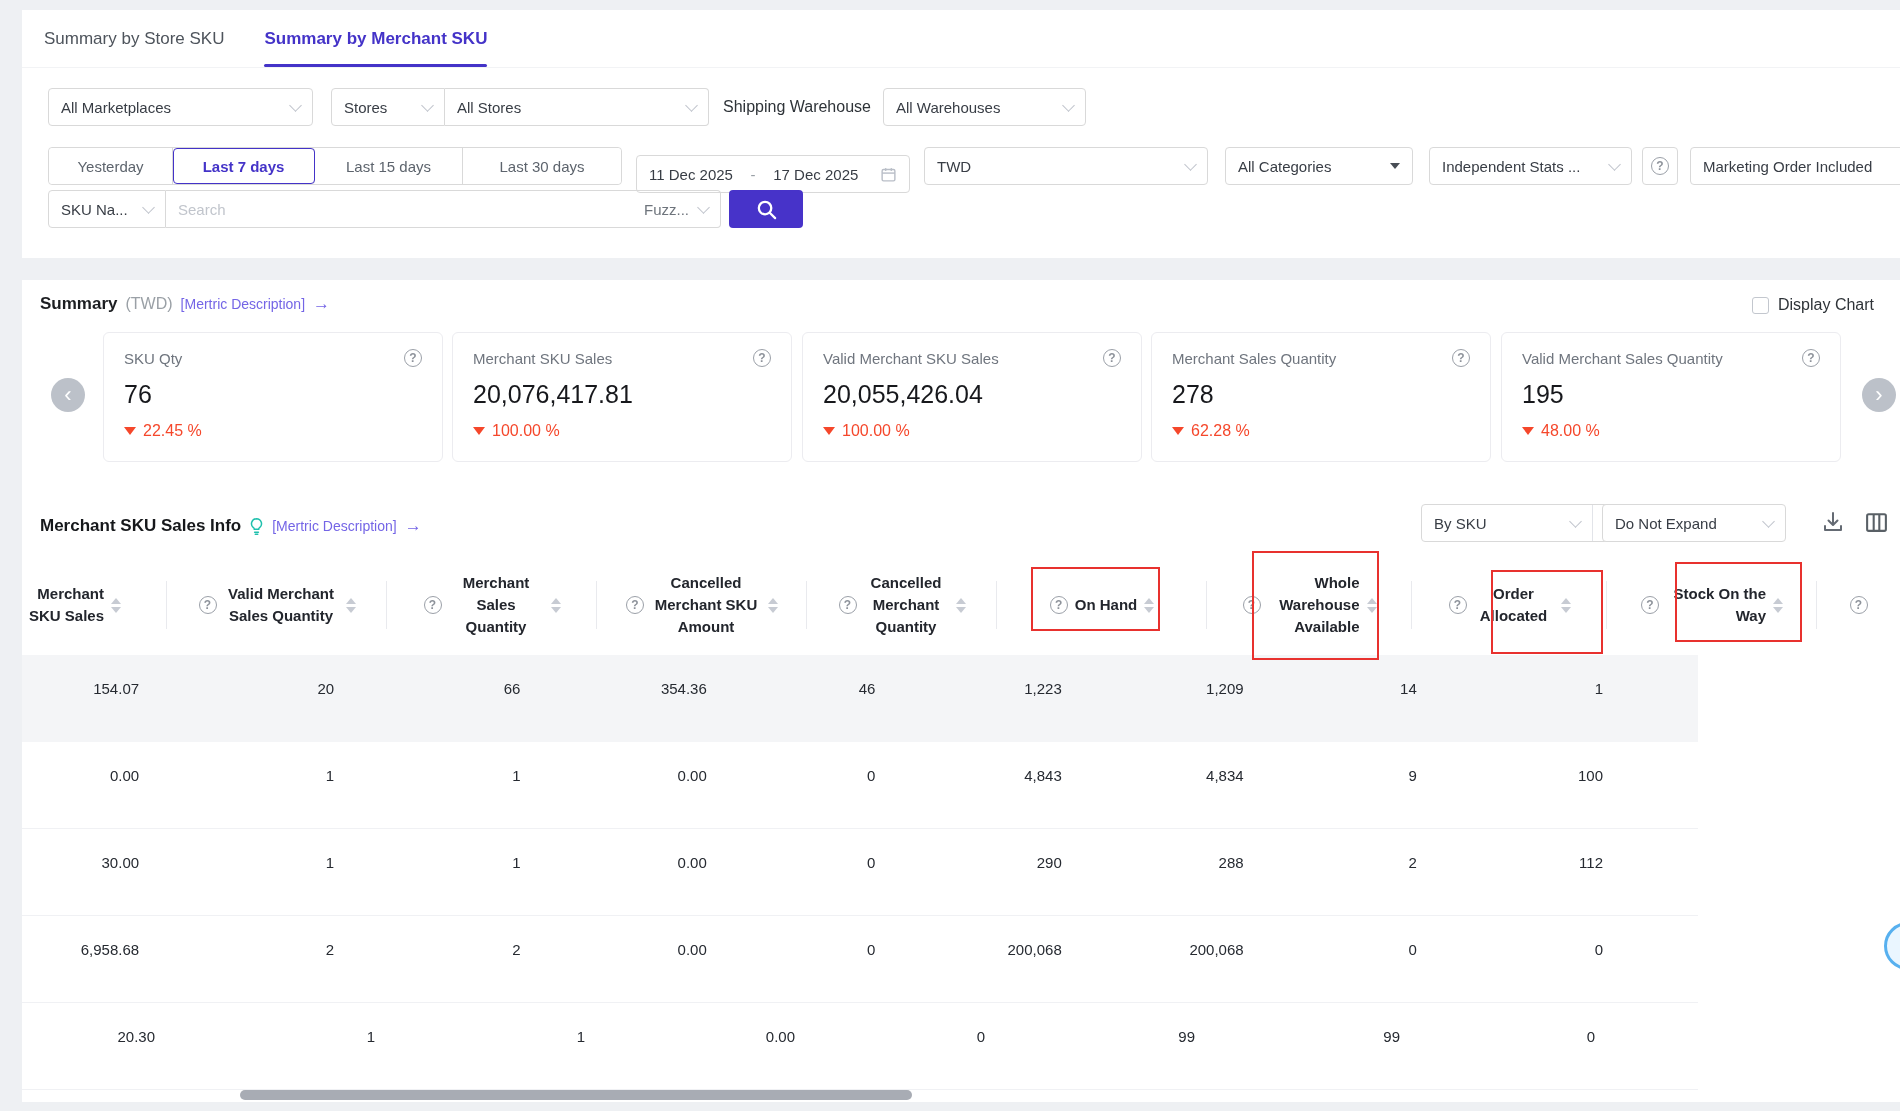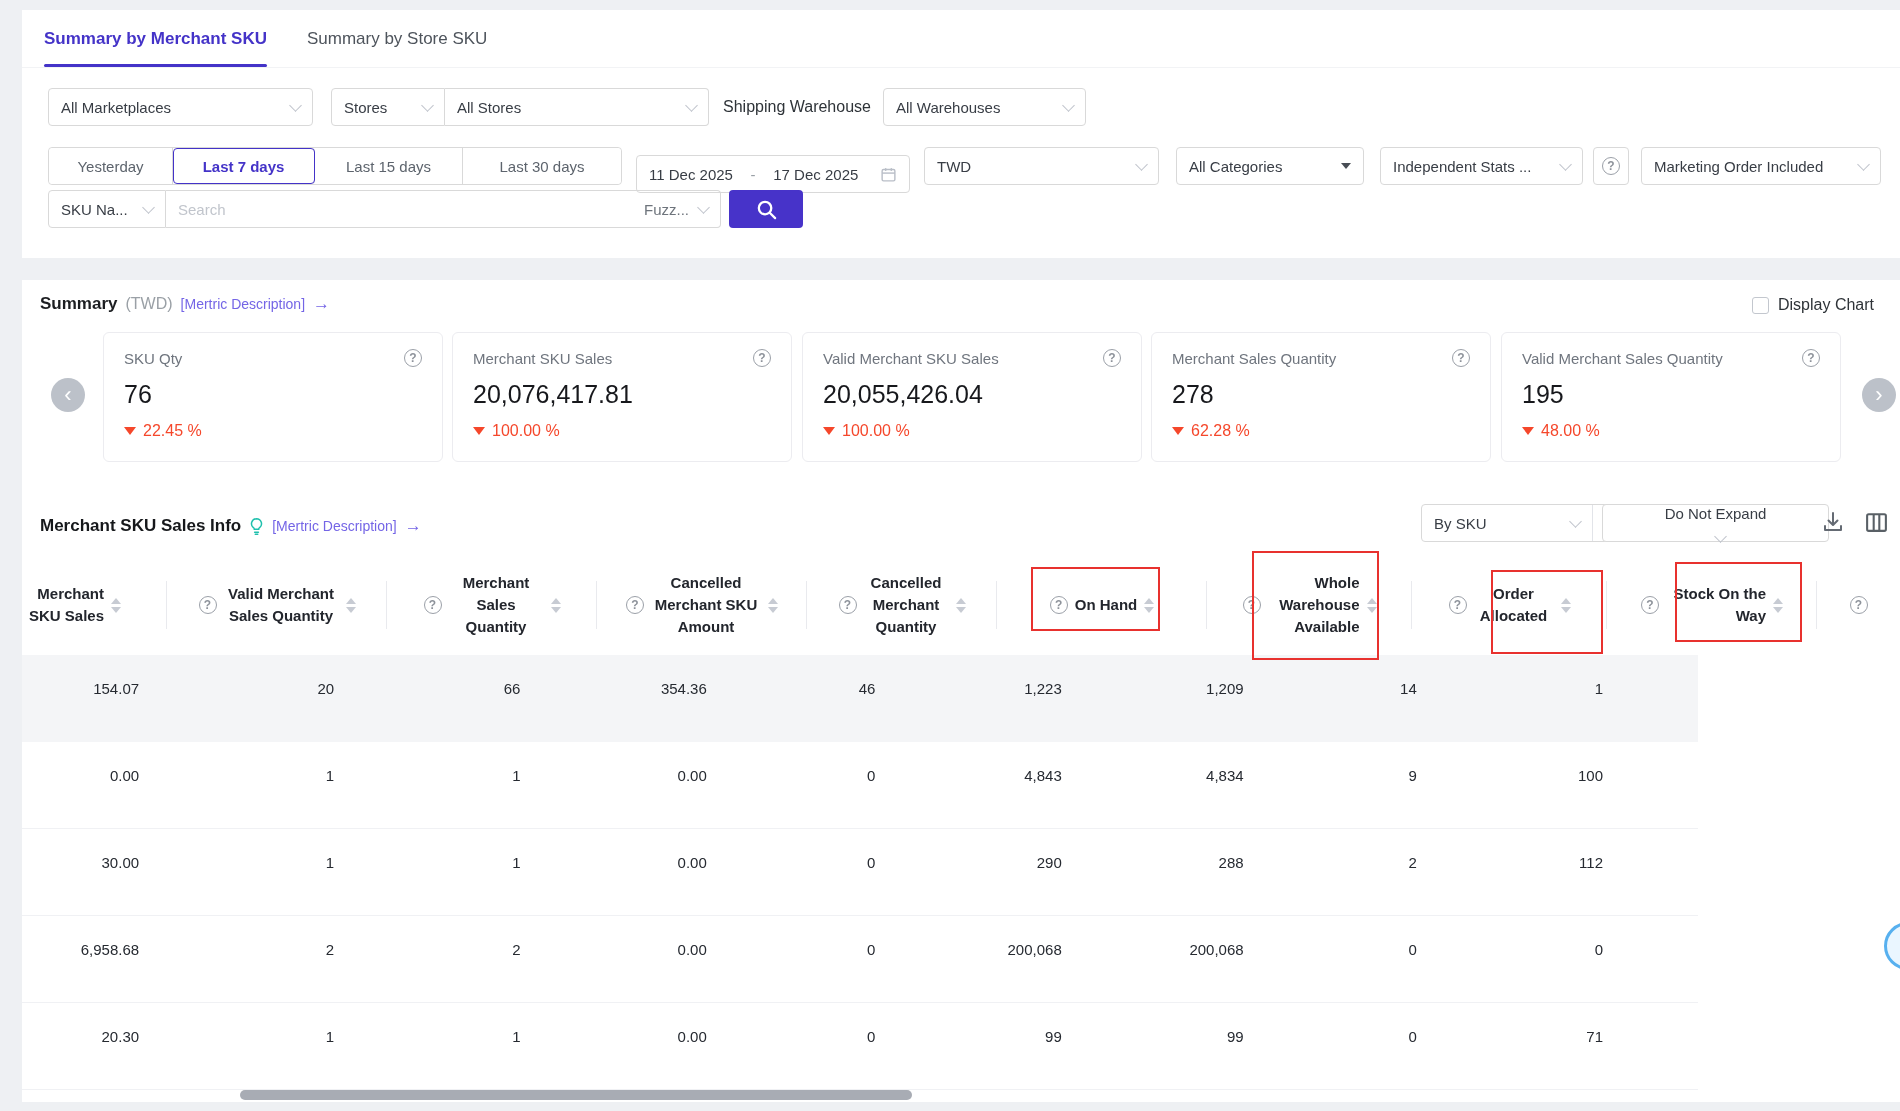--- a/index.html
+++ b/index.html
@@ -92,21 +92,21 @@
   .section-title { font-size:17px; font-weight:bold; color:#16181b; }
 
   .bysku { position:absolute; left:1399px; top:224px; width:216px; height:38px;
            border:1px solid #d9d9d9; border-radius:4px; display:flex; background:#fff; }
   .bysku-main { flex:1; display:flex; align-items:center; justify-content:space-between;
                 padding:0 12px; font-size:15px; color:#383d45; cursor:pointer; }
   .bysku-q { width:44px; border-left:1px solid #e2e4e9; display:flex; align-items:center;
              justify-content:center; position:relative; cursor:pointer; }
   .orange-dot { position:absolute; top:5px; right:6px; width:8px; height:8px; border-radius:50%;
                 background:#ff9a2e; }
-  .expand-sel { position:absolute; left:1580px; top:224px; width:227px;flex-direction:column; }
+  .expand-sel { position:absolute; left:1580px; top:224px; width:184px; }
   .icon-btn { position:absolute; top:230px; cursor:pointer; }
   .dl-icon { left:1799px; }
   .col-icon { left:1842px; }
 
   
   .thead { position:absolute; left:0; top:275px; height:100px; display:flex; width:1878px; }
   .hcell { display:flex; align-items:center; justify-content:center; gap:7px;
            font-size:15px; font-weight:bold; color:#23262d; position:relative; }
   .hcell::after { content:''; position:absolute; right:0; top:26px; height:48px; width:1px;
                   background:#e9eaee; }
@@ -145,22 +145,22 @@
 
   .float-widget { position:absolute; left:1884px; top:922px; width:48px; height:48px;
                   border-radius:50%; border:3px solid #57b0ef; background:#eaf6ff; z-index:9; }
 </style>
 </head>
 <body>
 
 <div class="panel top-panel">
 
   <div class="tabs">
+    <div class="tab">Summary by Store SKU</div>
     <div class="tab active">Summary by Merchant SKU</div>
-    <div class="tab">Summary by Store SKU</div>
   </div>
 
   <div class="frow frow1">
     <div class="sel" style="width:265px">
       <span>All Marketplaces</span>
       <i class="chev"></i>
     </div>
     <div style="width:18px"></div>
     <div class="sel" style="width:114px;border-radius:4px 0 0 4px">
       <span>Stores</span>
@@ -192,21 +192,21 @@
       <span class="dash">-</span>
       <span>17 Dec 2025</span>
       <svg width="17" height="17" viewBox="0 0 24 24" fill="none" stroke="#b9bec7" stroke-width="2" style="margin-left:10px">
         <rect x="3" y="5" width="18" height="16" rx="2"></rect>
           <line x1="3" y1="10" x2="21" y2="10"></line>
         <line x1="8" y1="3" x2="8" y2="7"></line>
           <line x1="16" y1="3" x2="16" y2="7"></line>
       </svg>
     </div>
     <div style="width:14px"></div>
-    <div class="sel" style="width:235px">
+    <div class="sel" style="width:284px">
       <span>TWD</span>
       <i class="chev"></i>
     </div>
     <div style="width:17px"></div>
     <div class="sel" style="width:188px">
       <span>All Categories</span>
       <i class="caret"></i>
     </div>
     <div style="width:16px"></div>
     <div class="sel" style="width:203px">
@@ -496,21 +496,20 @@
       </div>
       <div class="trow">
         <div class="tcell c0">20.30</div>
         <div class="tcell c1">1</div>
         <div class="tcell c2">1</div>
         <div class="tcell c3">0.00</div>
         <div class="tcell c4">0</div>
         <div class="tcell c5">99</div>
         <div class="tcell c6">99</div>
         <div class="tcell c7">0</div>
-        <div class="tcell c8">71</div>
         <div class="tcell cstub"></div>
       </div>
     </div>
 
   <div class="annotation ann-onhand"></div>
   <div class="annotation ann-whole"></div>
   <div class="annotation ann-order"></div>
   <div class="annotation ann-stock"></div>
 
   <div class="hscroll-thumb"></div>

